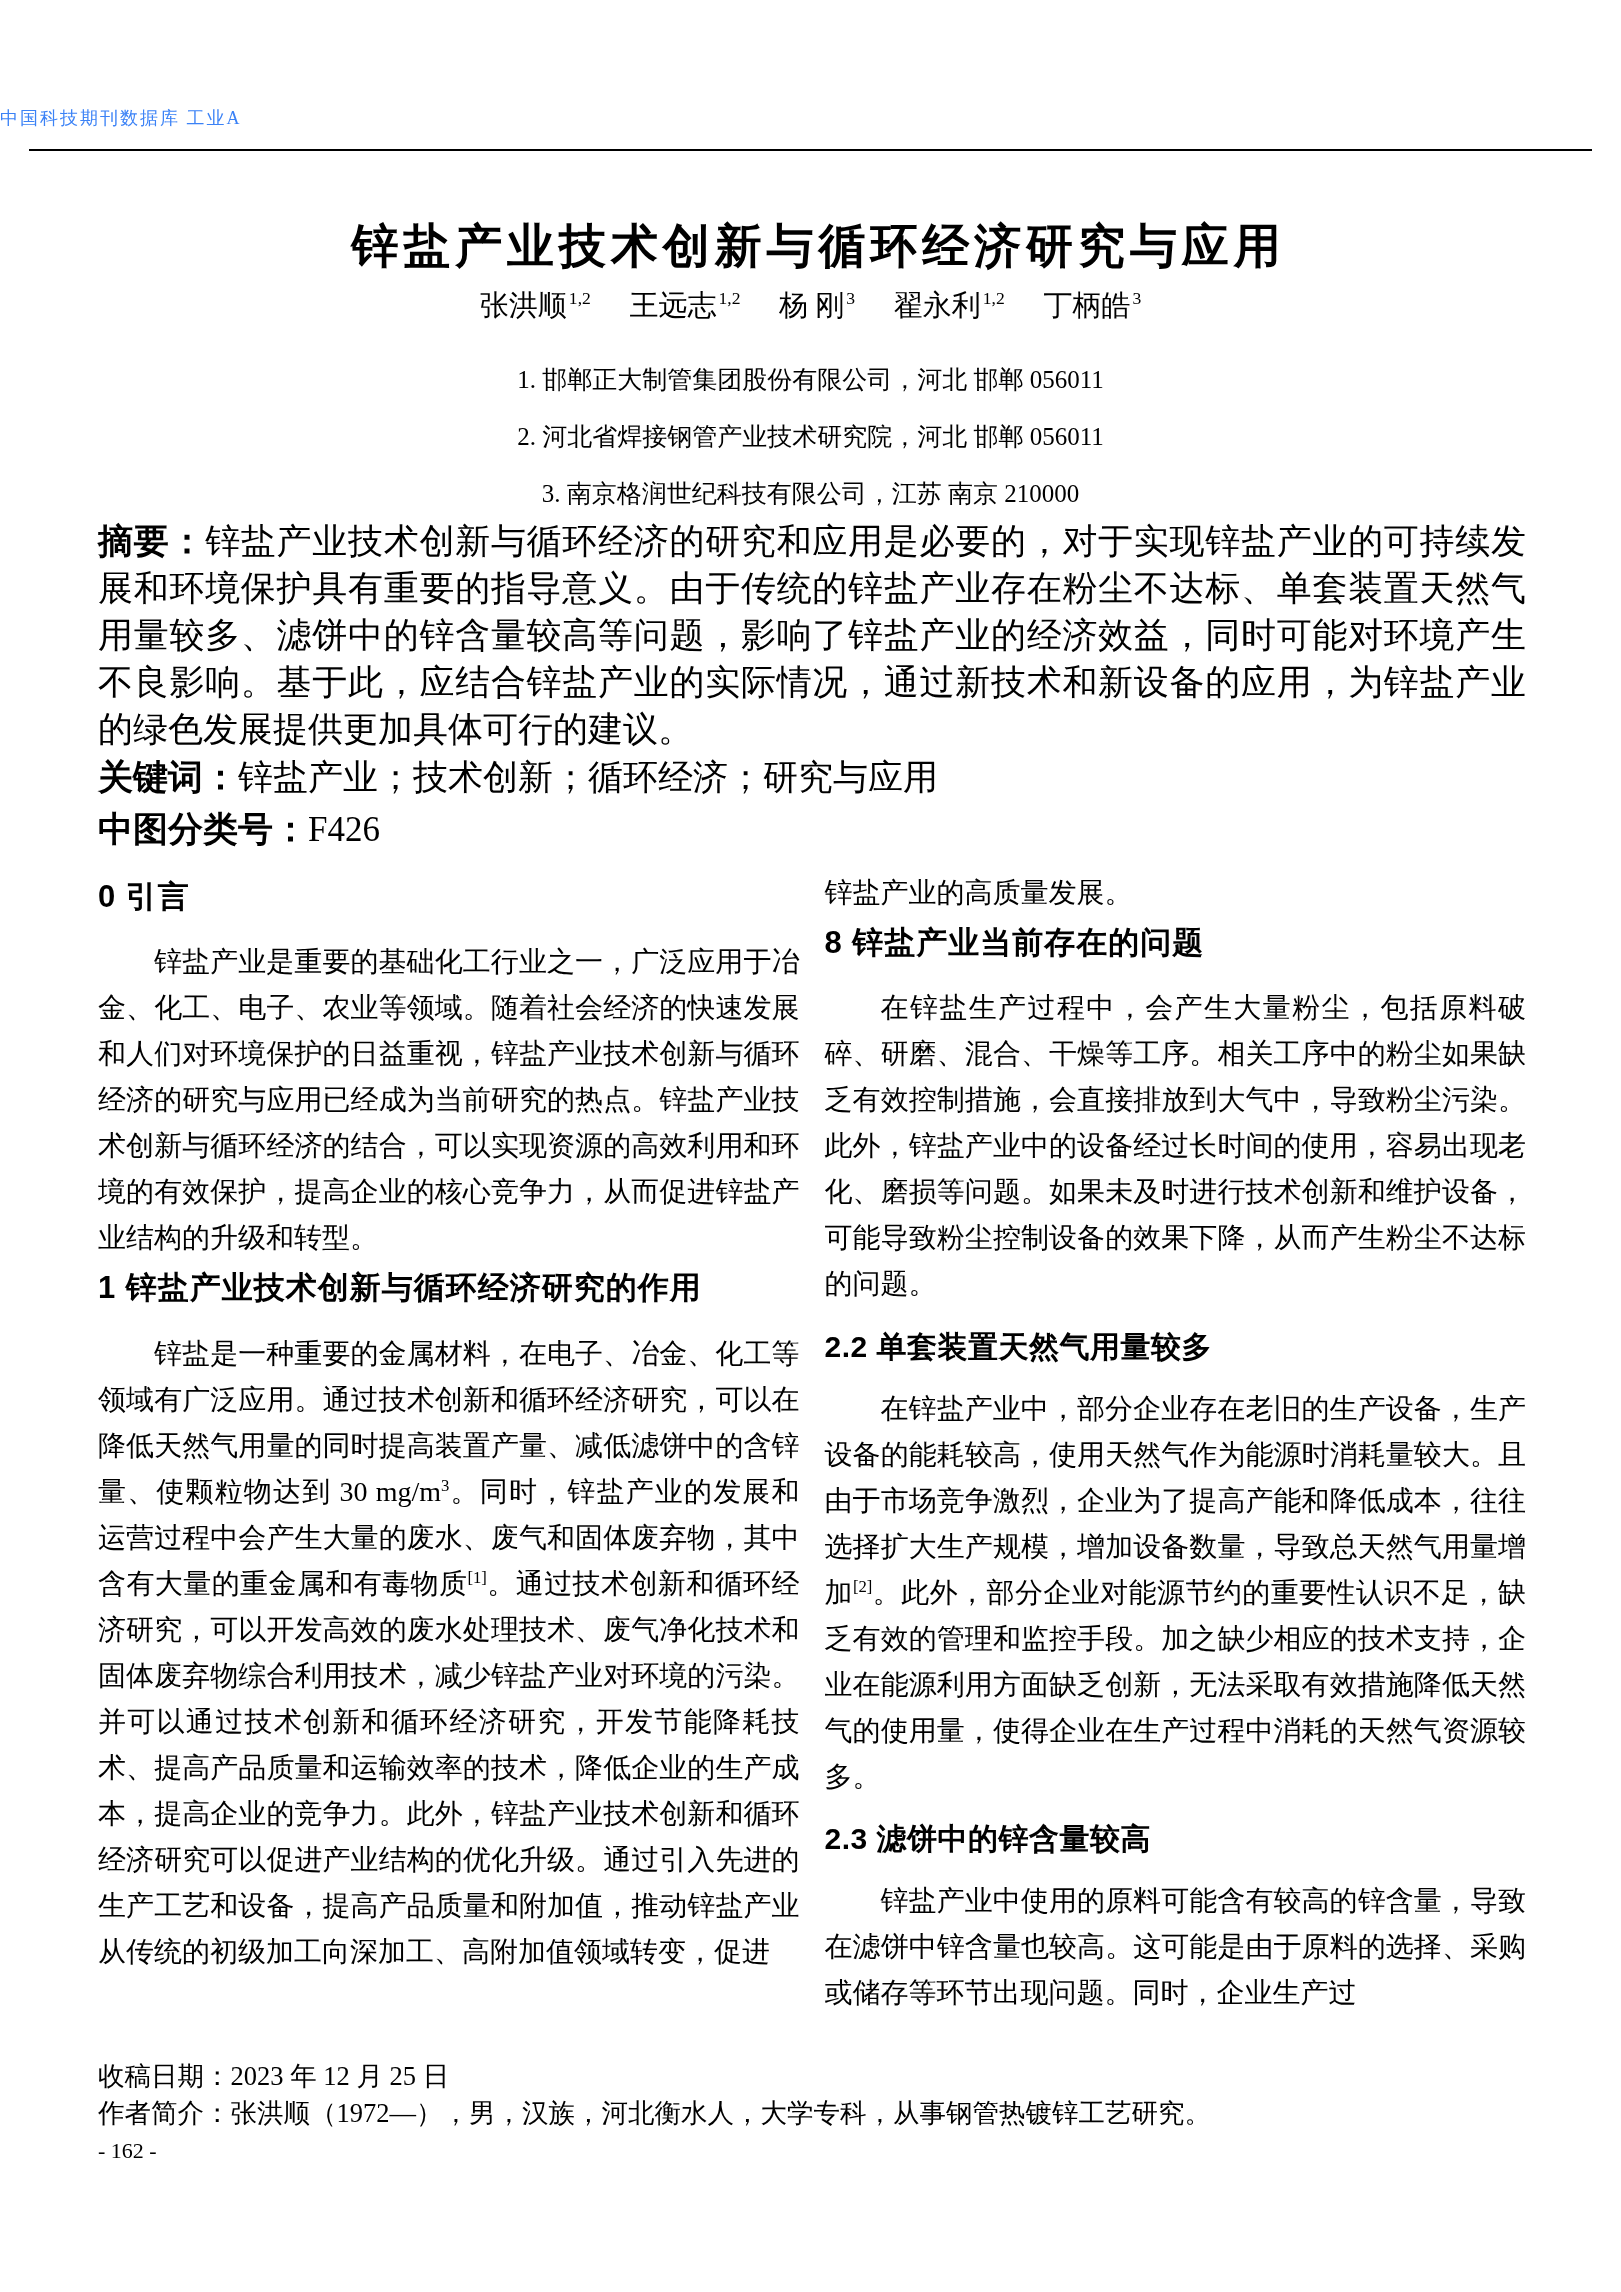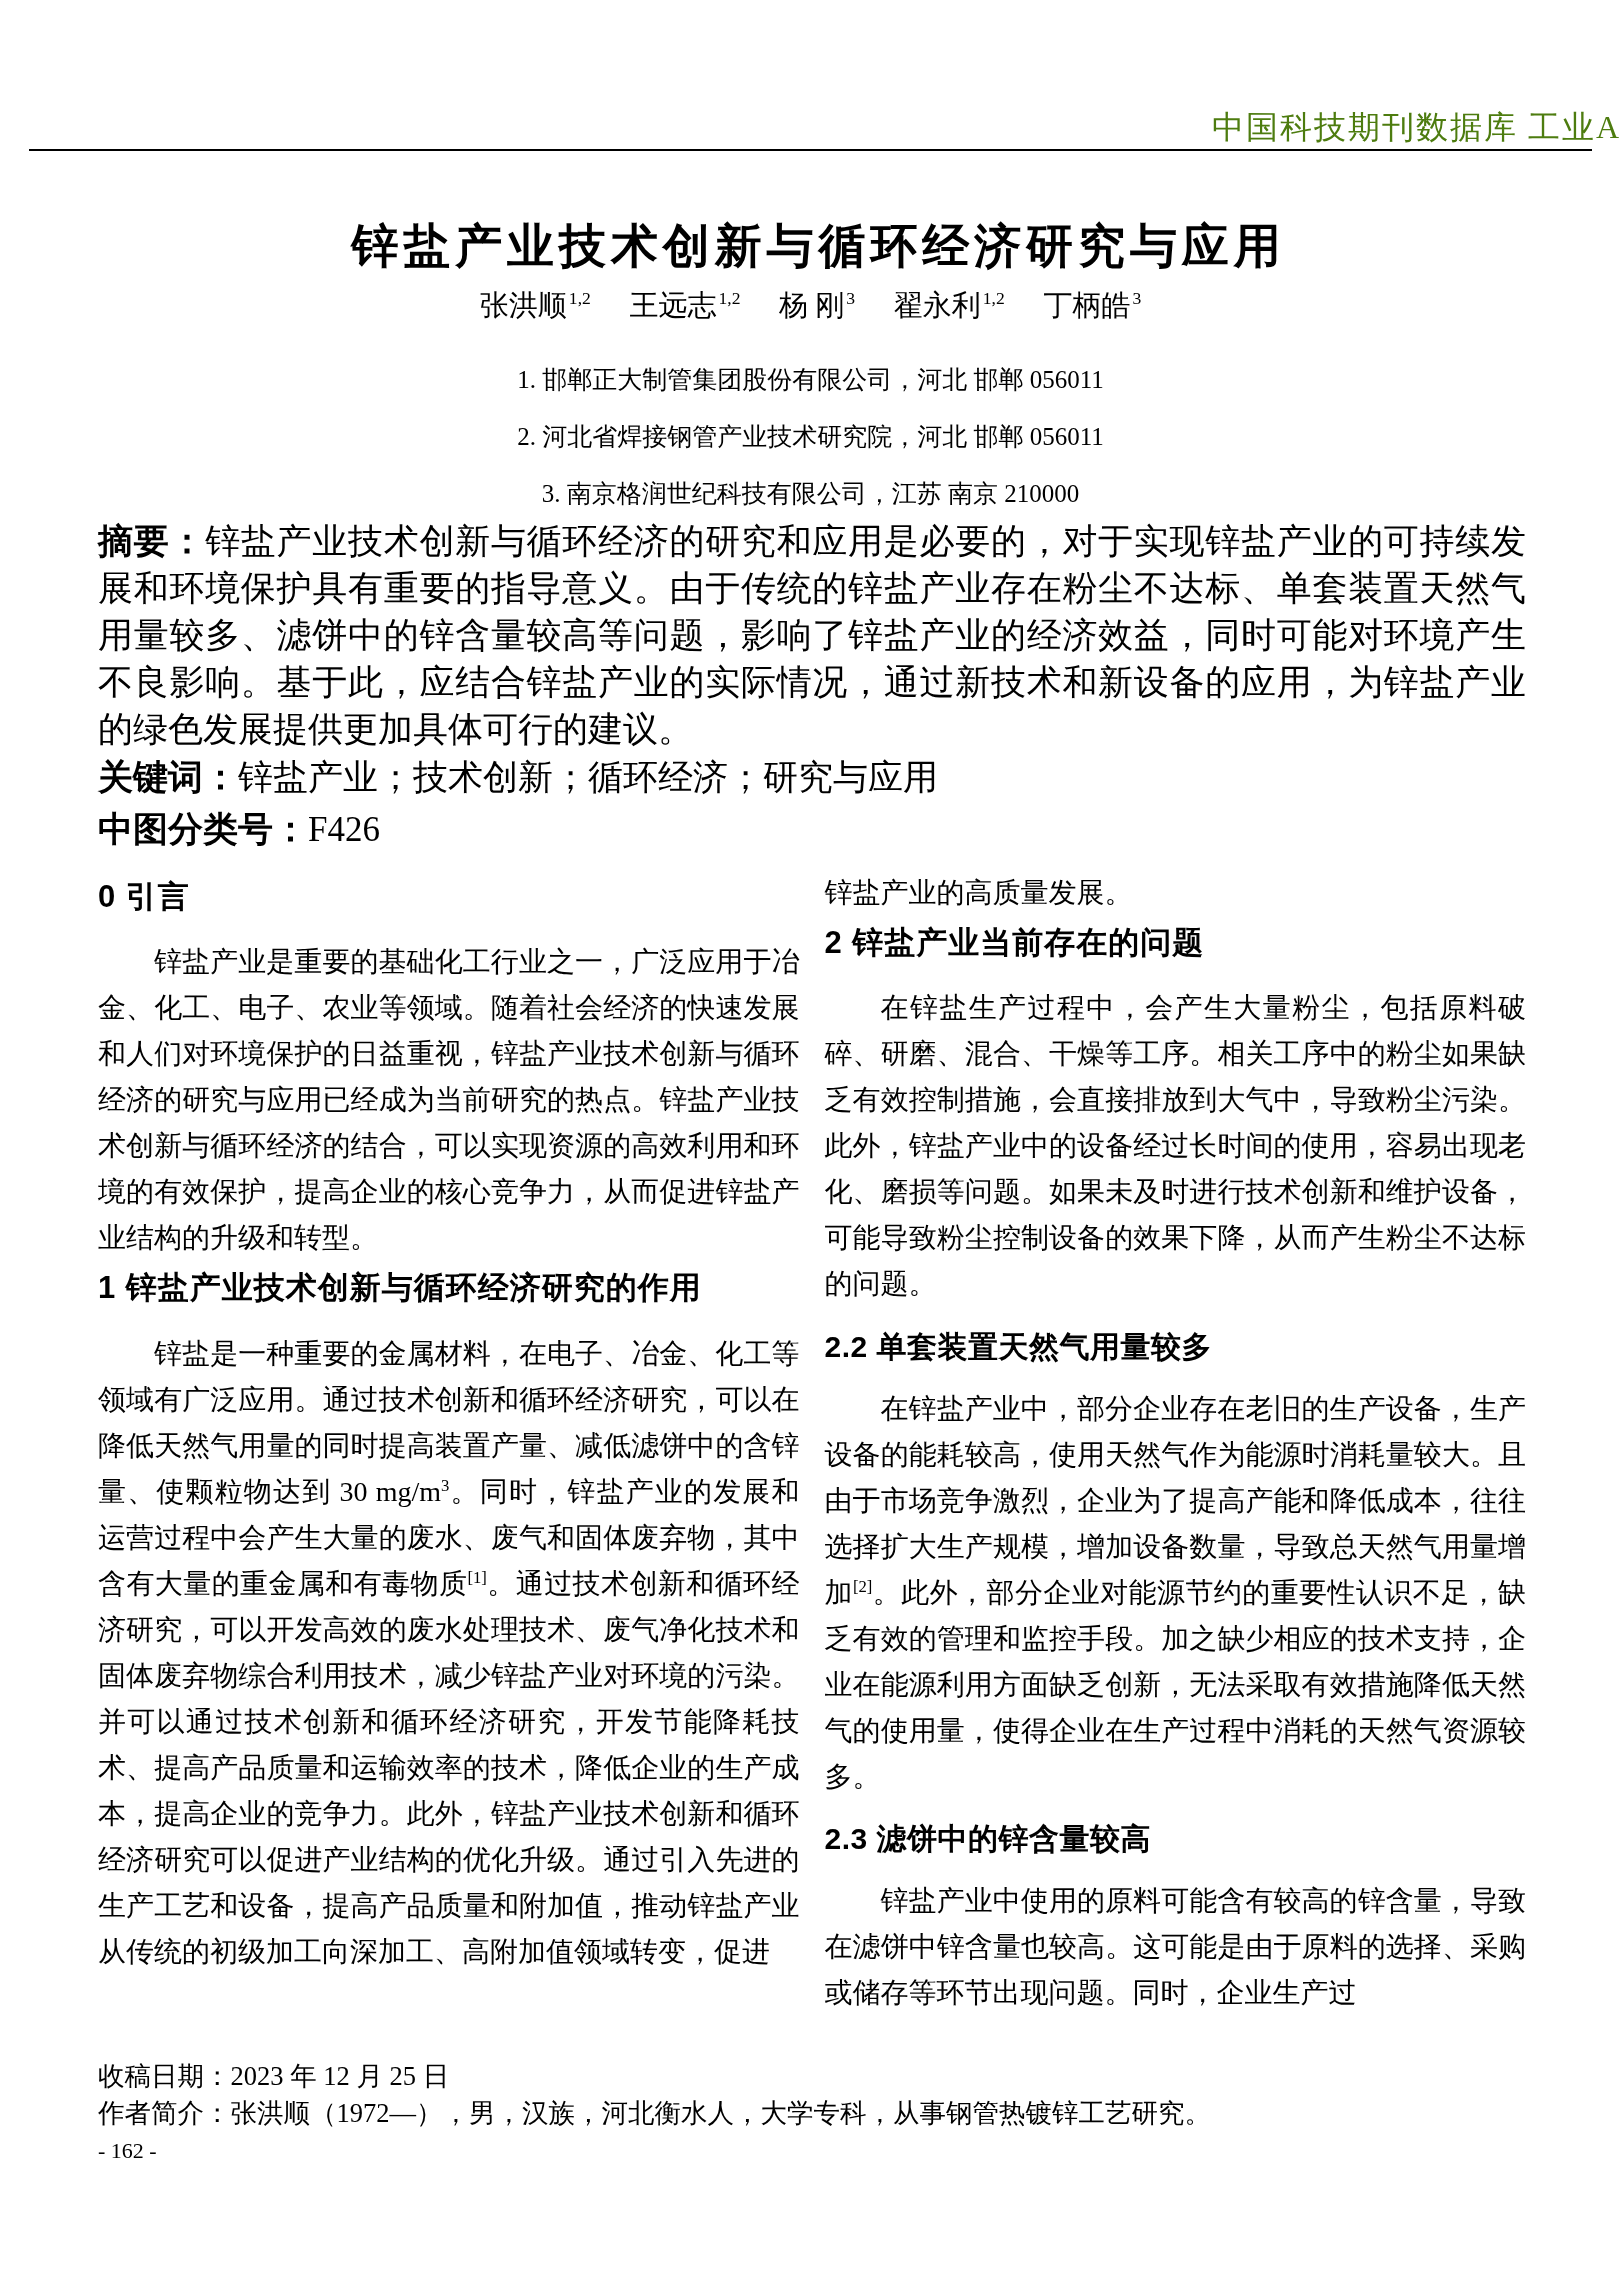--- a/index.html
+++ b/index.html
@@ -9,22 +9,22 @@
     margin:0 auto;
     background:#ffffff;
     color:#000;
     font-family:"Liberation Serif","DejaVu Serif",serif;
     overflow:hidden;
   }
   .hei{font-family:"Liberation Sans","DejaVu Sans",sans-serif;font-weight:bold;margin-left:16px;}
 
   .journal-header{
     position:absolute;top:106px;left:0;right:0;
-    text-align:right;
-    font-size:32px;color:#4d7c0f;
+    text-align:left;
+    font-size:18px;color:#3b82f6;
     letter-spacing:2px;
   }
   .header-rule{
     position:absolute;top:149px;left:29px;right:29px;
     border-top:2.9px solid #000;
   }
 
   .paper-title{
     position:absolute;top:184px;left:0;right:0;
     text-align:center;
@@ -119,21 +119,21 @@
 
     <div class="col">
       <h2 class="sec-h1 hei">0 引言</h2>
       <p class="body-p">锌盐产业是重要的基础化工行业之一，广泛应用于冶金、化工、电子、农业等领域。随着社会经济的快速发展和人们对环境保护的日益重视，锌盐产业技术创新与循环经济的研究与应用已经成为当前研究的热点。锌盐产业技术创新与循环经济的结合，可以实现资源的高效利用和环境的有效保护，提高企业的核心竞争力，从而促进锌盐产业结构的升级和转型。</p>
       <h2 class="sec-h1 hei">1 锌盐产业技术创新与循环经济研究的作用</h2>
       <p class="body-p"><span>锌盐是一种重要的金属材料，在电子、冶金、化工等领域有广泛应用。通过技术创新和循环经济研究，可以在降低天然气用量的同时提高装置产量、减低滤饼中的含锌量、使颗粒物达到 30 mg/m</span><sup>3</sup><span>。同时，锌盐产业的发展和运营过程中会产生大量的废水、废气和固体废弃物，其中含有大量的重金属和有毒物质</span><sup>[1]</sup><span>。通过技术创新和循环经济研究，可以开发高效的废水处理技术、废气净化技术和固体废弃物综合利用技术，减少锌盐产业对环境的污染。并可以通过技术创新和循环经济研究，开发节能降耗技术、提高产品质量和运输效率的技术，降低企业的生产成本，提高企业的竞争力。此外，锌盐产业技术创新和循环经济研究可以促进产业结构的优化升级。通过引入先进的生产工艺和设备，提高产品质量和附加值，推动锌盐产业从传统的初级加工向深加工、高附加值领域转变，促进</span></p>
     </div>
 
     <div class="col">
       <p class="body-p no-indent">锌盐产业的高质量发展。</p>
-      <h2 class="sec-h1 hei">2 锌盐产业当前存在的问题</h2>
+      <h2 class="sec-h1 hei">8 锌盐产业当前存在的问题</h2>
       <p class="body-p">在锌盐生产过程中，会产生大量粉尘，包括原料破碎、研磨、混合、干燥等工序。相关工序中的粉尘如果缺乏有效控制措施，会直接排放到大气中，导致粉尘污染。此外，锌盐产业中的设备经过长时间的使用，容易出现老化、磨损等问题。如果未及时进行技术创新和维护设备，可能导致粉尘控制设备的效果下降，从而产生粉尘不达标的问题。</p>
       <h3 class="sec-h2 hei">2.2 单套装置天然气用量较多</h3>
       <p class="body-p"><span>在锌盐产业中，部分企业存在老旧的生产设备，生产设备的能耗较高，使用天然气作为能源时消耗量较大。且由于市场竞争激烈，企业为了提高产能和降低成本，往往选择扩大生产规模，增加设备数量，导致总天然气用量增加</span><sup>[2]</sup><span>。此外，部分企业对能源节约的重要性认识不足，缺乏有效的管理和监控手段。加之缺少相应的技术支持，企业在能源利用方面缺乏创新，无法采取有效措施降低天然气的使用量，使得企业在生产过程中消耗的天然气资源较多。</span></p>
       <h3 class="sec-h2 hei">2.3 滤饼中的锌含量较高</h3>
       <p class="body-p">锌盐产业中使用的原料可能含有较高的锌含量，导致在滤饼中锌含量也较高。这可能是由于原料的选择、采购或储存等环节出现问题。同时，企业生产过</p>
     </div>
 
   </div>
 
   <div class="page-footer">

